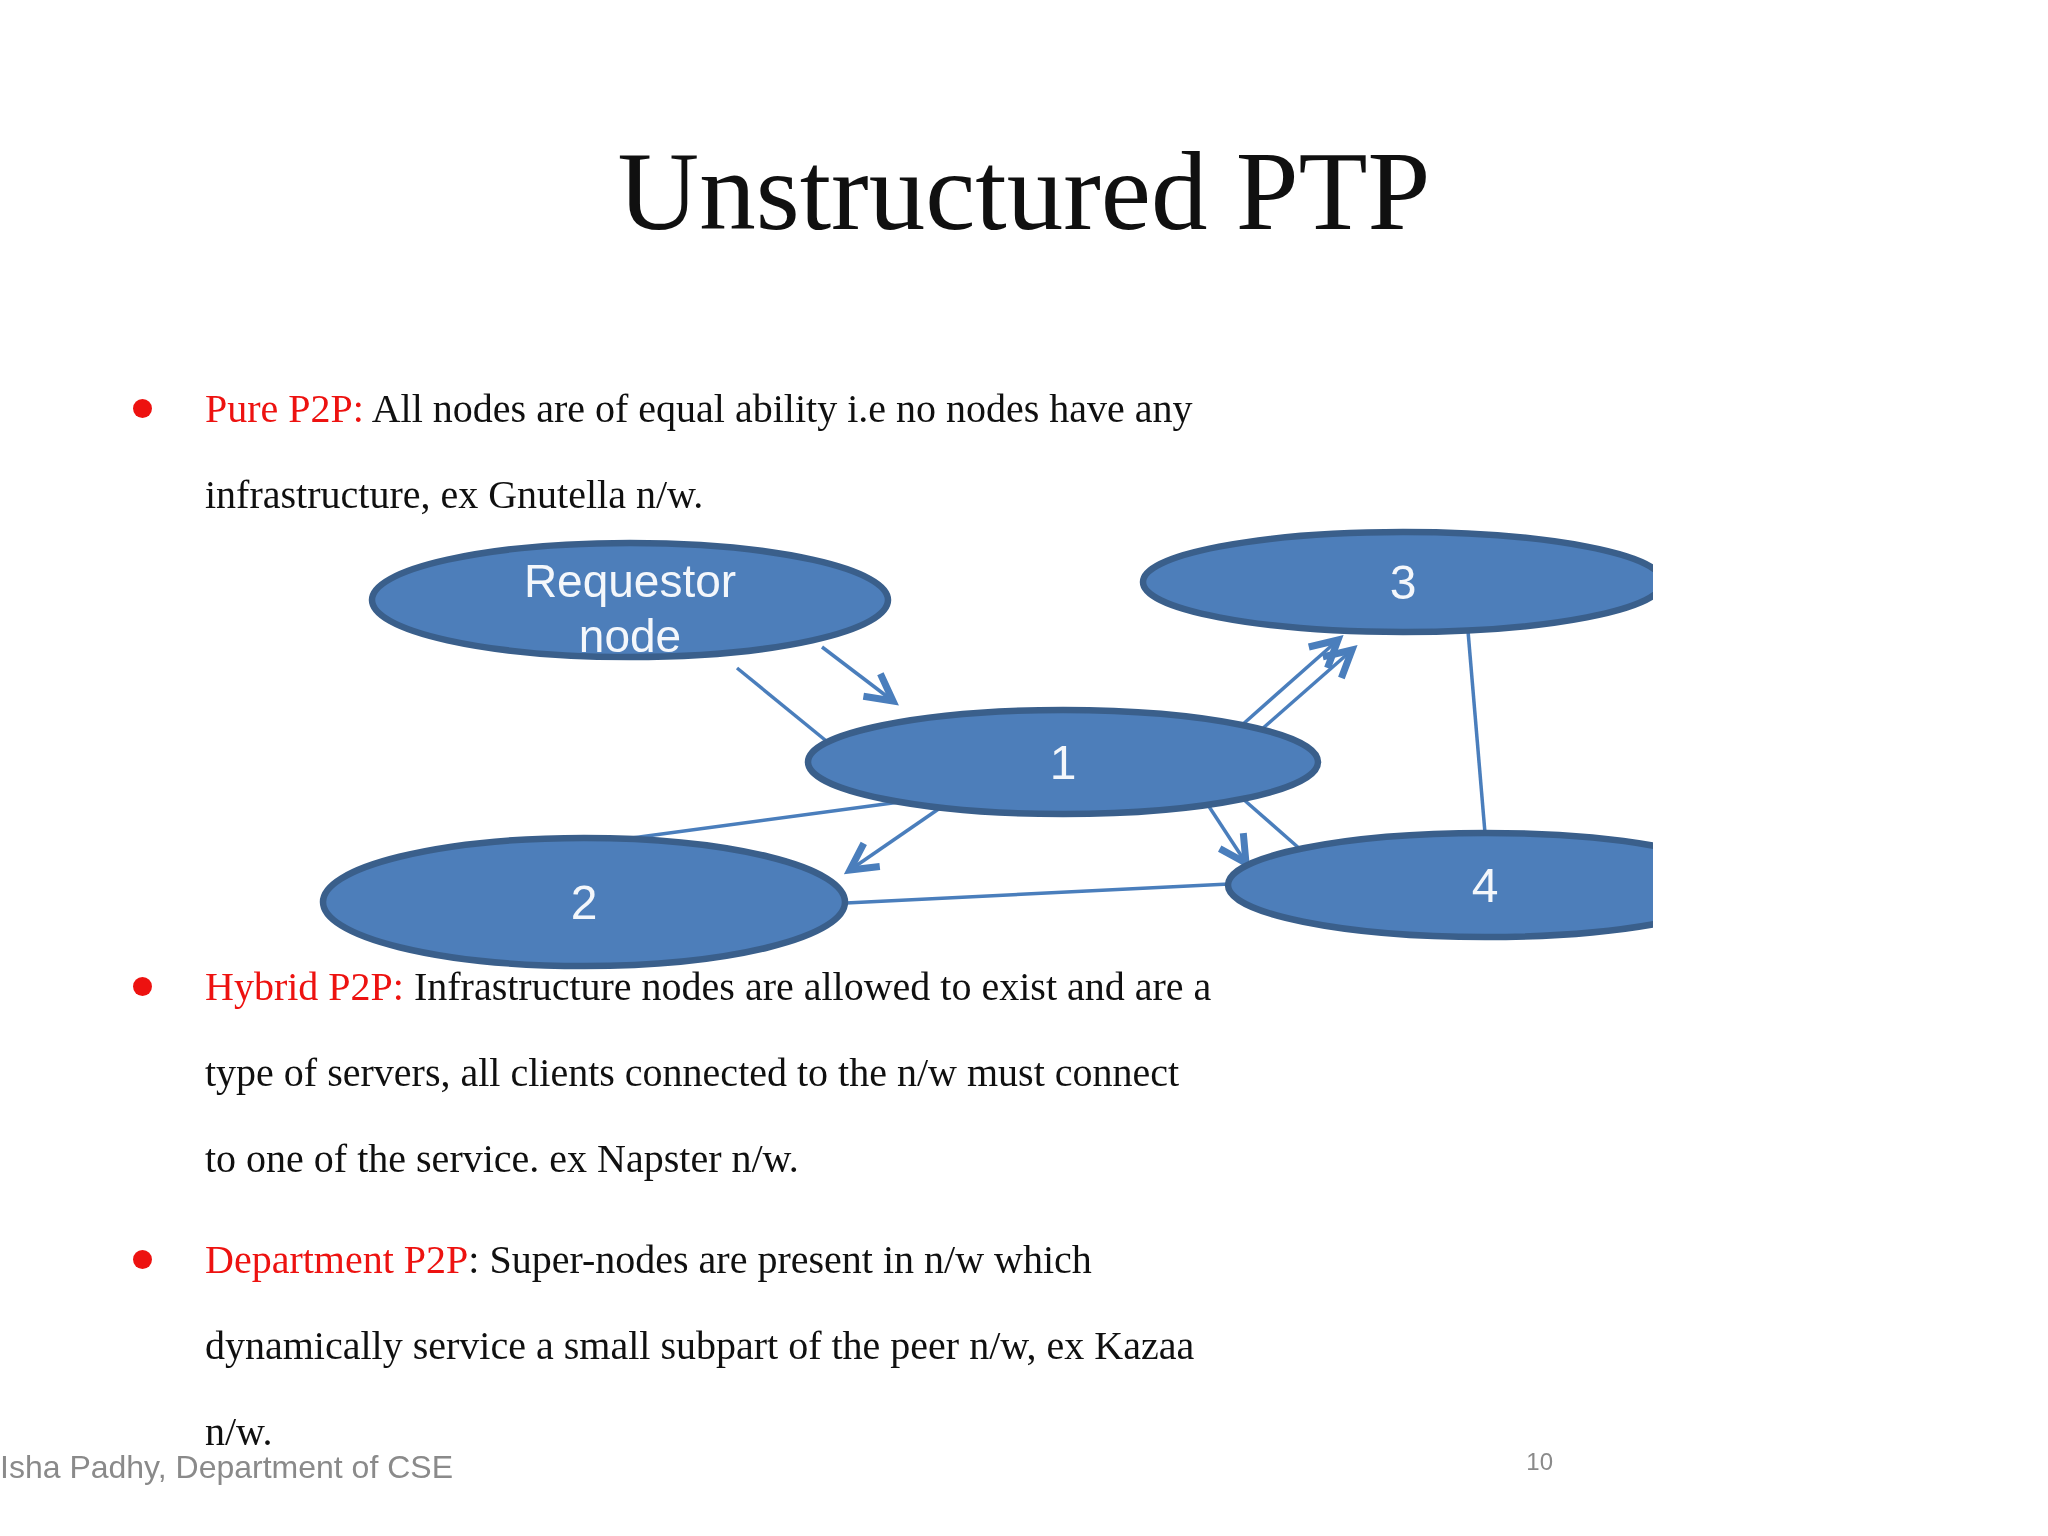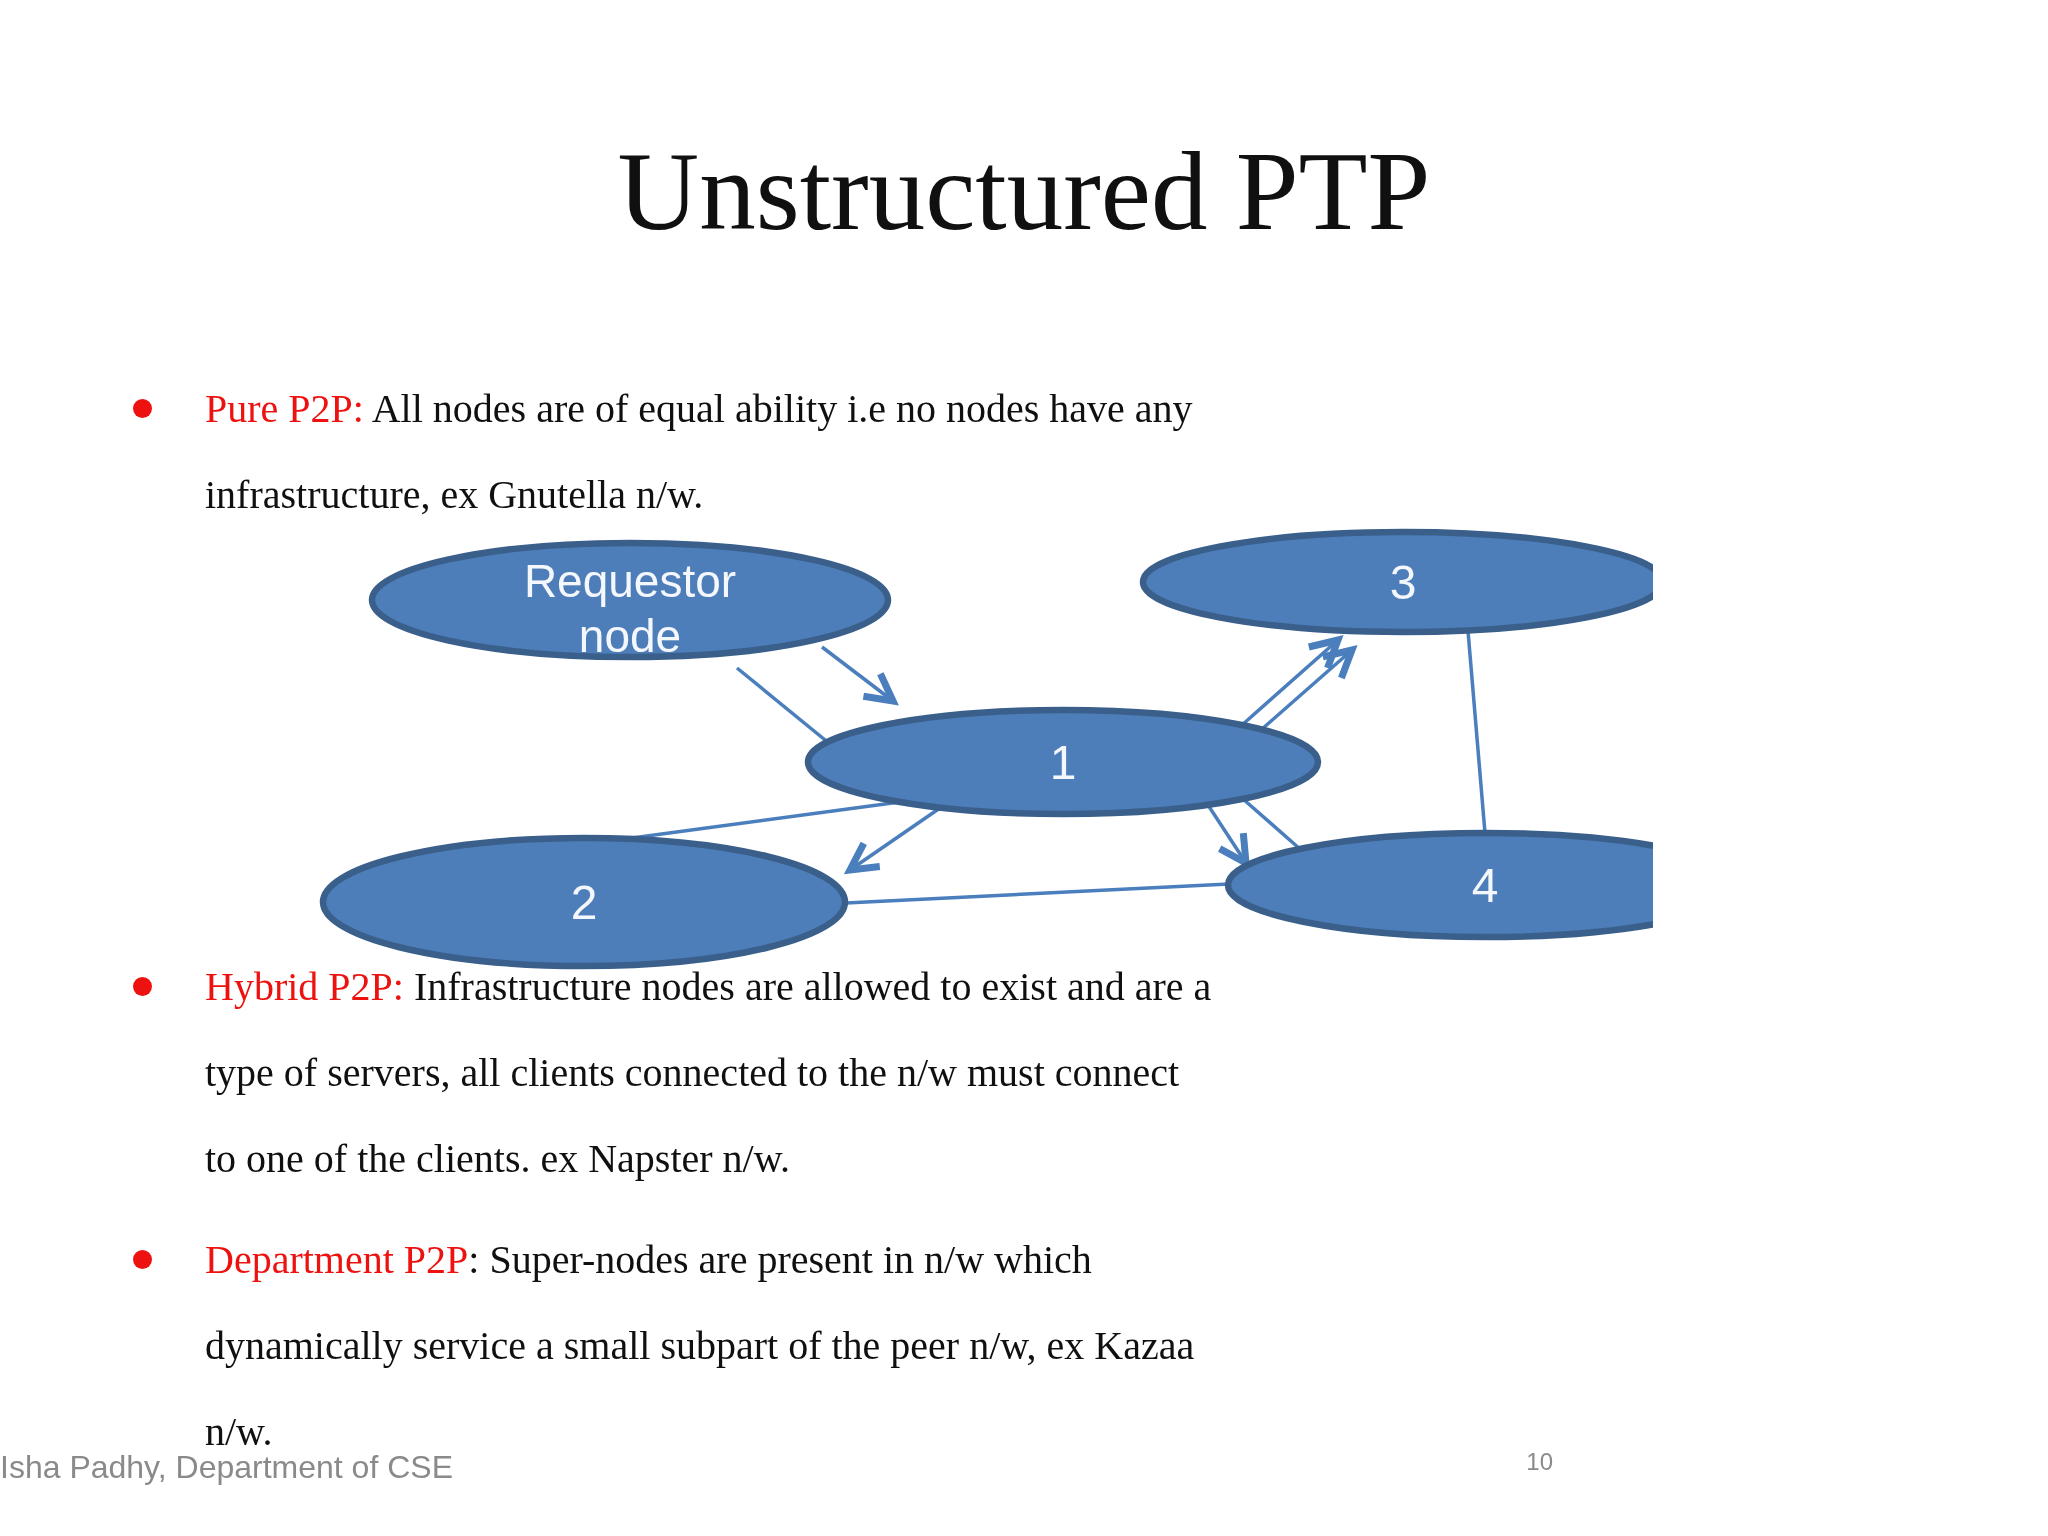--- a/index.html
+++ b/index.html
@@ -108,21 +108,21 @@
         <div class="lines">
           <div class="line"><span class="seg-red">Pure P2P:</span><span class="seg-black"> All nodes are of equal ability i.e no nodes have any</span></div>
           <div class="line"><span class="seg-black">infrastructure, ex Gnutella n/w.</span></div>
         </div>
       </div>
       <div class="bullet" style="top: 944px;">
         <span class="dot"></span>
         <div class="lines">
           <div class="line"><span class="seg-red">Hybrid P2P:</span><span class="seg-black"> Infrastructure nodes are allowed to exist and are a</span></div>
           <div class="line"><span class="seg-black">type of servers, all clients connected to the n/w must connect</span></div>
-          <div class="line"><span class="seg-black">to one of the clients. ex Napster n/w.</span></div>
+          <div class="line"><span class="seg-black">to one of the service. ex Napster n/w.</span></div>
         </div>
       </div>
       <div class="bullet" style="top: 1217px;">
         <span class="dot"></span>
         <div class="lines">
           <div class="line"><span class="seg-red">Department P2P</span><span class="seg-black">: Super-nodes are present in n/w which</span></div>
           <div class="line"><span class="seg-black">dynamically service a small subpart of the peer n/w, ex Kazaa</span></div>
           <div class="line"><span class="seg-black">n/w.</span></div>
         </div>
       </div>

